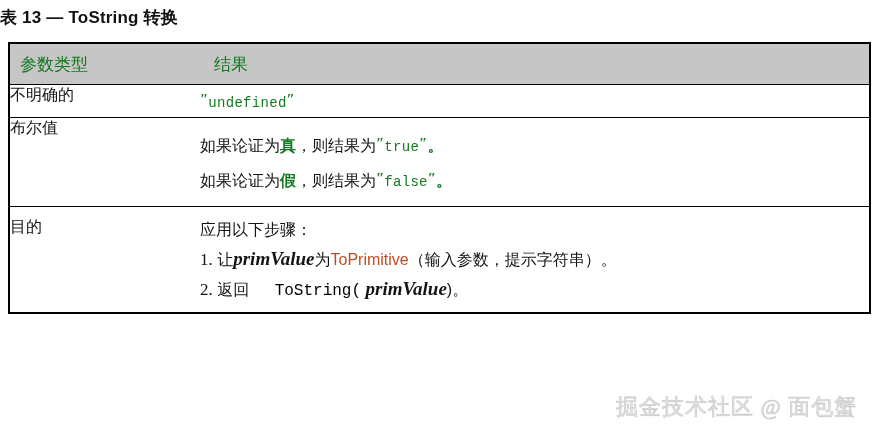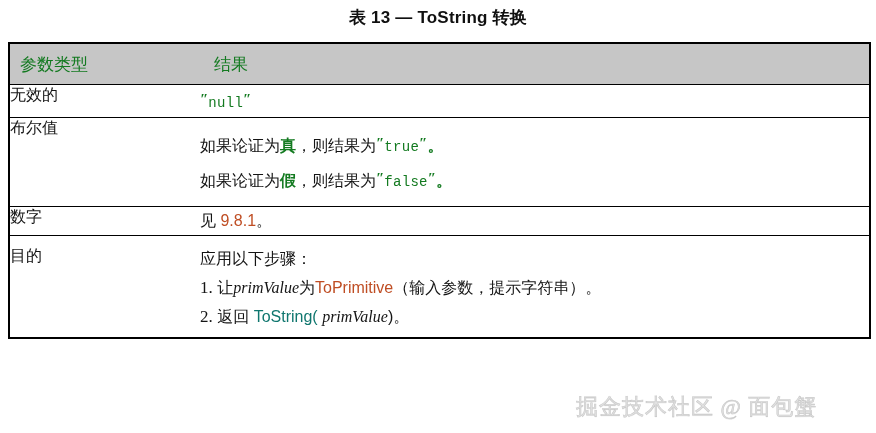--- a/index.html
+++ b/index.html
@@ -16,21 +16,21 @@
     color: #111111;
     -webkit-font-smoothing: antialiased;
   }
 
   
   .table-caption {
     position: absolute;
     top: 6px;
     left: 0;
     width: 876px;
-    text-align: center;
+    text-align: left;
     font-family: "Liberation Sans", sans-serif;
     font-weight: bold;
     font-size: 17px;
     letter-spacing: 0.2px;
     color: #101010;
   }
 
   
   .spec-table {
     position: absolute;
@@ -110,38 +110,40 @@
   .em-green {
     color: #137a20;
     font-weight: bold;
   }
   .link {
     color: #bf4d23;
   }
   .var {
     font-family: "Liberation Serif", "DejaVu Serif", serif;
     font-style: italic;
+    font-size: 19px;
+    color: #141414;
+    font-weight: bold;
+  }
+  .mono-name {
+    font-family: Liberation Mono, monospace;
     font-size: 16px;
-    color: #141414;
-  }
-  .mono-name {
-    font-family: Liberation Sans, sans-serif;
-    font-size: 16px;
-    color: #0f766e;
+    color: #000000;
+    margin-left: 21px;
   }
   .step-line { display: block; white-space: nowrap; }
   .step-num {
     font-family: "Liberation Serif", "DejaVu Serif", serif;
     font-size: 17px;
   }
 
   
   .watermark {
     position: absolute;
-    left: 576px;
+    left: 616px;
     top: 392px;
     font-family: "Liberation Serif", "DejaVu Serif", serif;
     font-size: 22px;
     letter-spacing: 1px;
     color: #e2e2e2;
     -webkit-text-stroke: 0.6px #c9c9c9;
     text-shadow: 0 1px 0 #f7f7f7;
     pointer-events: none;
     white-space: nowrap;
   }
@@ -157,40 +159,36 @@
       <th class="col-type">
         <span class="hdr-text">参数类型</span>
       </th>
       <th class="col-result">
         <span class="hdr-text">结果</span>
       </th>
     </tr>
   </thead>
   <tbody>
 
-
-    <tr class="r-null">
-      <td class="cell-type">无效的</td>
+    <tr class="r-undefined">
+      <td class="cell-type">不明确的</td>
       <td class="cell-result">
-        <span class="q">″</span><span class="code">null</span><span class="q">″</span>
+        <span class="q">″</span><span class="code">undefined</span><span class="q">″</span>
       </td>
     </tr>
+
 
     <tr class="r-boolean">
       <td class="cell-type">布尔值</td>
       <td class="cell-result">
         <span class="step-line"><span>如果论证为</span><span class="em-green">真</span><span>，则结果为</span><span class="q">″</span><span class="code">true</span><span class="q">″</span><span class="em-green">。</span></span>
         <span class="step-line"><span>如果论证为</span><span class="em-green">假</span><span>，则结果为</span><span class="q">″</span><span class="code">false</span><span class="q">″</span><span class="em-green">。</span></span>
       </td>
     </tr>
 
-    <tr class="r-number">
-      <td class="cell-type">数字</td>
-      <td class="cell-result"><span>见 </span><span class="link">9.8.1</span><span>。</span></td>
-    </tr>
 
 
     <tr class="r-object">
       <td class="cell-type">目的</td>
       <td class="cell-result">
         <span class="step-line">应用以下步骤：</span>
         <span class="step-line"><span class="step-num">1.</span>&nbsp;<span>让</span><span class="var">primValue</span><span>为</span><span class="link">ToPrimitive</span><span>（输入参数，提示字符串）。</span></span>
         <span class="step-line"><span class="step-num">2.</span>&nbsp;<span>返回 </span><span class="mono-name">ToString(</span>&nbsp;<span class="var">primValue</span><span>)。</span></span>
       </td>
     </tr>

